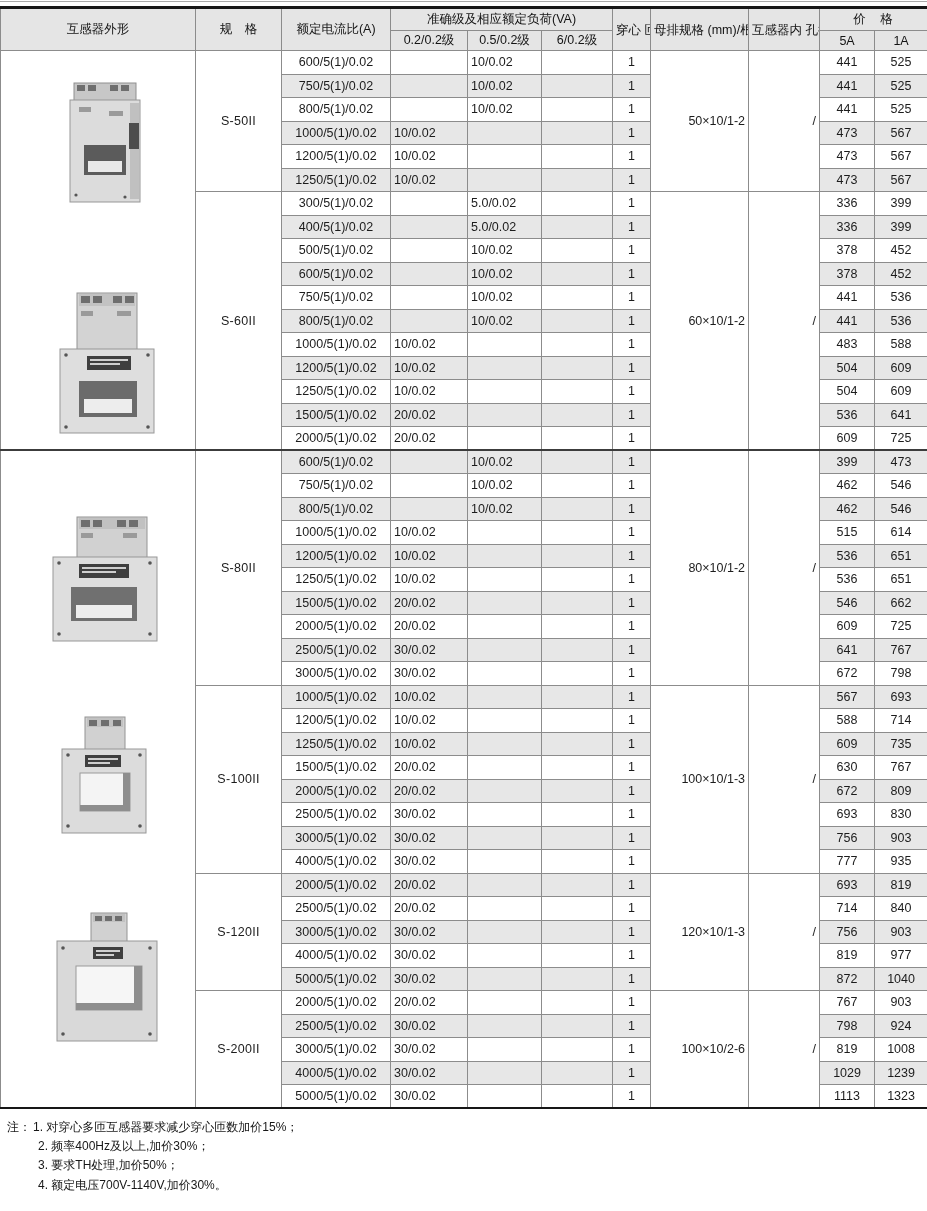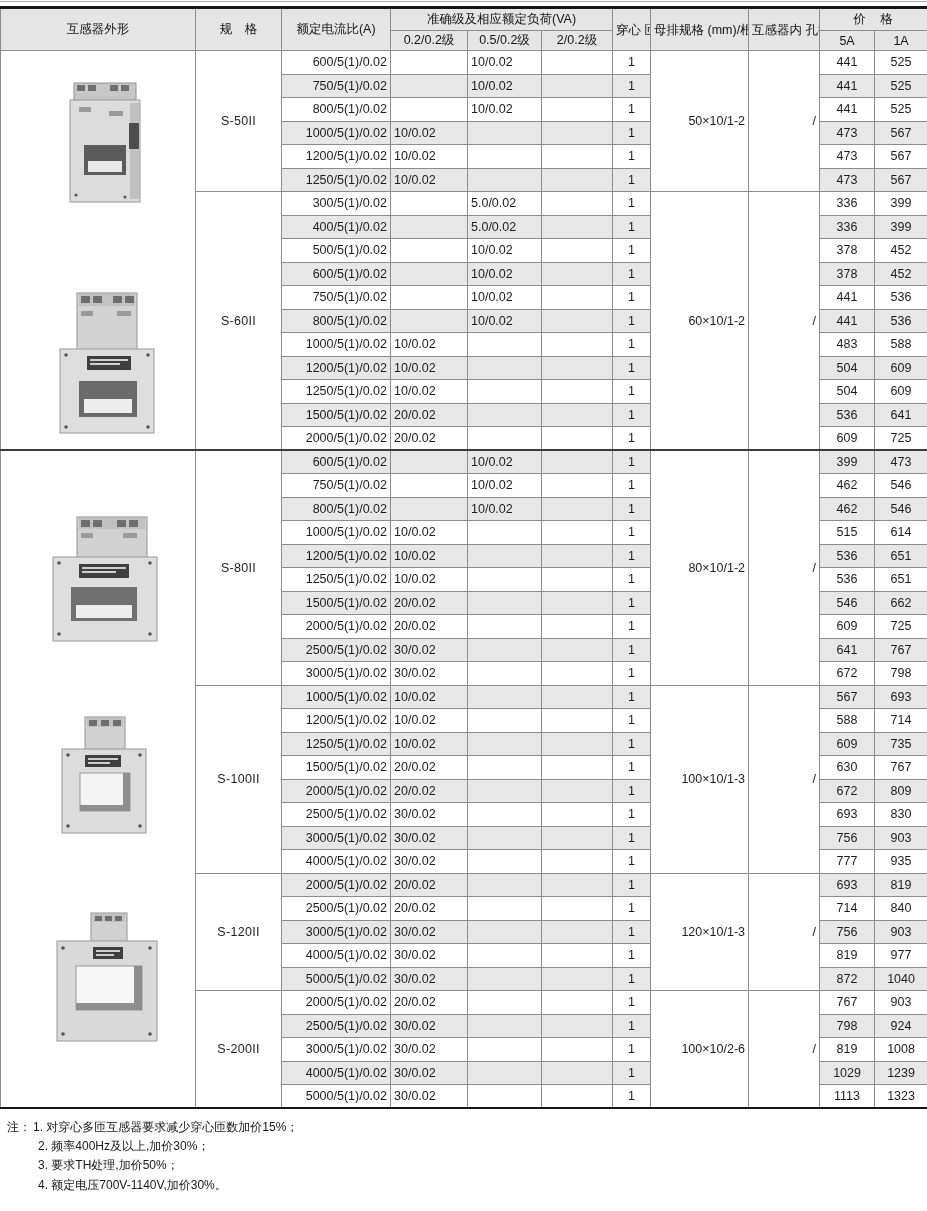--- a/index.html
+++ b/index.html
@@ -21,21 +21,21 @@
     background:#e5e5e5;font-weight:400;font-size:13px;color:#141414;
     text-align:center;vertical-align:middle;
   }
   tr.h1 th{height:23px;}
   tr.h2 th{height:20px;}
   th.pre{white-space:pre-line;line-height:1.12;font-size:12.5px;padding:0 1px;}
   th.price-top{letter-spacing:1px;text-align:center;}
   tbody td{height:23.5px;vertical-align:middle;background:#fff;}
   td.zebra{background:#e7e7e7;}
   td.spec-cell{text-align:center;font-size:12.5px;letter-spacing:.3px;}
-  td.ratio-cell{text-align:right;padding-left:5px;}
+  td.ratio-cell{text-align:center;padding-left:5px;}
   td.acc-cell{text-align:left;padding-left:9px;}
   td.turns-cell{text-align:center;padding:0 1px;}
   td.busbar-cell,td.bore-cell{text-align:right;}
   td.price-cell{text-align:center;}
   tr.thick-top td{border-top:2px solid #3c3c3c;}
   td.photo-cell{position:relative;background:#fff;vertical-align:top;padding:0;}
   .photo{position:absolute;}
   .photo svg{display:block;}
   .p1{left:56px;top:26px;}
   .p2{left:54px;top:238px;}
@@ -78,21 +78,21 @@
 (匝)</th>
         <th rowspan="2" class="pre">母排规格
 (mm)/根数</th>
         <th rowspan="2" class="pre">互感器内
 孔径(mm)</th>
         <th colspan="2" class="price-top">价　格</th>
       </tr>
       <tr class="h2">
         <th>0.2/0.2级</th>
         <th>0.5/0.2级</th>
-        <th>2/0.2级</th>
+        <th>6/0.2级</th>
         <th>5A</th>
         <th>1A</th>
       </tr>
     </thead>
     <tbody>
         <tr>
           <td class="photo-cell" rowspan="17">
   <div class="photo p1">
     <svg width="94" height="128" viewBox="0 0 94 128">
       <rect x="17" y="6" width="62" height="18" fill="#c7c7c7" stroke="#8f8f8f" stroke-width="1"></rect>

